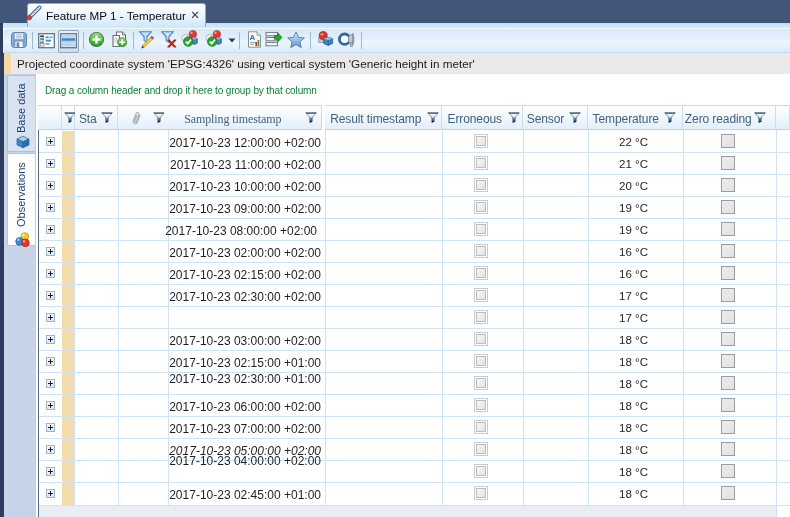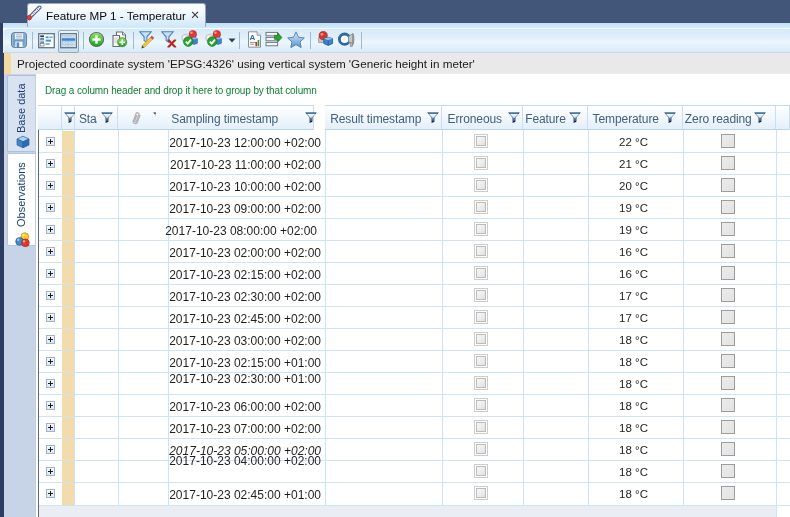--- a/index.html
+++ b/index.html
@@ -299,40 +299,40 @@
       <div class="hcell" style="left: 36px; width: 43px;">
         <div class="hlbl" style="left: 0px; width: 25.5px;">Sta</div>
       </div>
       <svg width="12" height="11" viewBox="0 0 12 11" class="funnel" style="left: 61.5px; top: 7px;">
         <use href="#funnel"></use>
       </svg>
       <div class="hcell" style="left: 79px; width: 49.5px;"></div>
       <svg width="12" height="11" viewBox="0 0 12 11" class="funnel" style="left: 113.5px; top: 7px;">
         <use href="#funnel"></use>
       </svg>
-      <div class="hcell" style="left: 117px; width: 157.5px;">
+      <div class="hcell" style="left: 125px; width: 157.5px; font-family: Liberation Serif, serif;">
         <div class="hlbl" style="left: 0px; width: 137.5px;">Sampling timestamp</div>
       </div>
       <svg width="12" height="11" viewBox="0 0 12 11" class="funnel" style="left: 266px; top: 7px;">
         <use href="#funnel"></use>
       </svg>
       <div class="hcell" style="left: 286px; width: 117px;">
         <div class="hlbl" style="left: 0px; width: 101.5px;">Result timestamp</div>
       </div>
       <svg width="12" height="11" viewBox="0 0 12 11" class="funnel" style="left: 387.5px; top: 7px;">
         <use href="#funnel"></use>
       </svg>
       <div class="hcell" style="left: 403px; width: 80.5px;">
         <div class="hlbl" style="left: 0px; width: 65.5px;">Erroneous</div>
       </div>
       <svg width="12" height="11" viewBox="0 0 12 11" class="funnel" style="left: 468.5px; top: 7px;">
         <use href="#funnel"></use>
       </svg>
       <div class="hcell" style="left: 483.5px; width: 65.5px;">
-        <div class="hlbl" style="left: 0px; width: 46px;">Feature</div>
+        <div class="hlbl" style="left: 0px; width: 46px;">Sensor</div>
       </div>
       <svg width="12" height="11" viewBox="0 0 12 11" class="funnel" style="left: 529.5px; top: 7px;">
         <use href="#funnel"></use>
       </svg>
       <div class="hcell" style="left: 549px; width: 95px;">
         <div class="hlbl" style="left: 0px; width: 75.5px;">Temperature</div>
       </div>
       <svg width="12" height="11" viewBox="0 0 12 11" class="funnel" style="left: 624.5px; top: 7px;">
         <use href="#funnel"></use>
       </svg>
@@ -410,21 +410,20 @@
       <div class="rowline" style="top: 179px; width: 752px;"></div>
       <div class="beige" style="left: 23px; top: 180px; width: 12px; height: 21px;"></div>
       <div class="plus" style="left: 7px; top: 186px;"></div>
       <div class="ts" style="left: 130px; top: 184.5px; width: 152px;">2017-10-23 02:30:00 +02:00</div>
       <div class="cb1" style="left: 435px; top: 183px;"></div>
       <div class="temp" style="left: 547px; top: 184.5px; width: 95px;">17 °C</div>
       <div class="cb2" style="left: 682px; top: 183px;"></div>
       <div class="rowline" style="top: 201px; width: 752px;"></div>
       <div class="beige" style="left: 23px; top: 202px; width: 12px; height: 21px;"></div>
       <div class="plus" style="left: 7px; top: 208px;"></div>
-      <div class="ts" style="left: 130px; top: 206.5px; width: 152px;">2017-10-23 02:45:00 +02:00</div>
       <div class="cb1" style="left: 435px; top: 205px;"></div>
       <div class="temp" style="left: 547px; top: 206.5px; width: 95px;">17 °C</div>
       <div class="cb2" style="left: 682px; top: 205px;"></div>
       <div class="rowline" style="top: 223px; width: 752px;"></div>
       <div class="beige" style="left: 23px; top: 224px; width: 12px; height: 21px;"></div>
       <div class="plus" style="left: 7px; top: 230px;"></div>
       <div class="ts" style="left: 130px; top: 228.5px; width: 152px;">2017-10-23 03:00:00 +02:00</div>
       <div class="cb1" style="left: 435px; top: 227px;"></div>
       <div class="temp" style="left: 547px; top: 228.5px; width: 95px;">18 °C</div>
       <div class="cb2" style="left: 682px; top: 227px;"></div>

